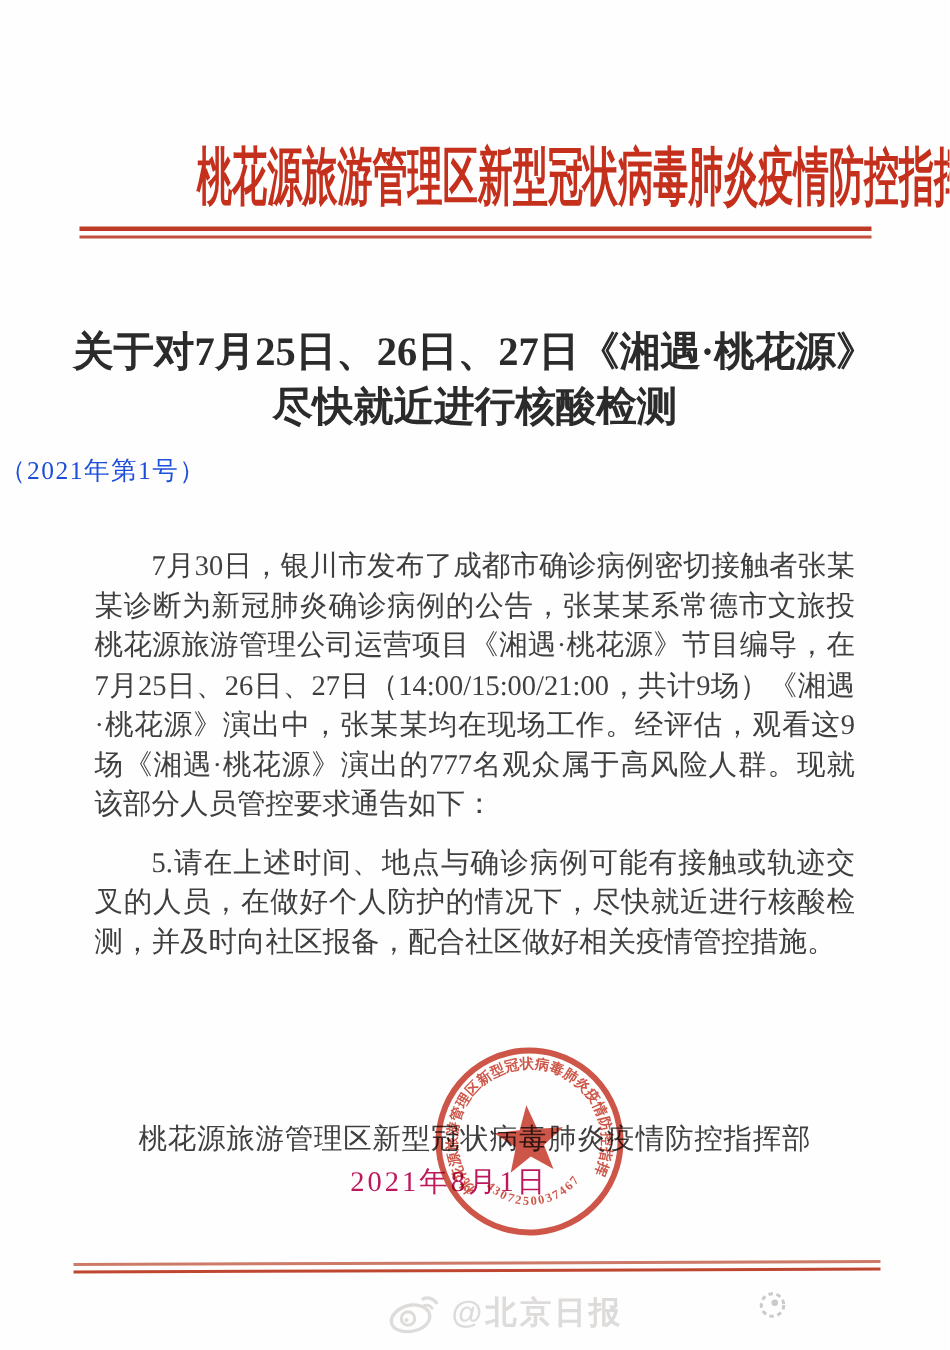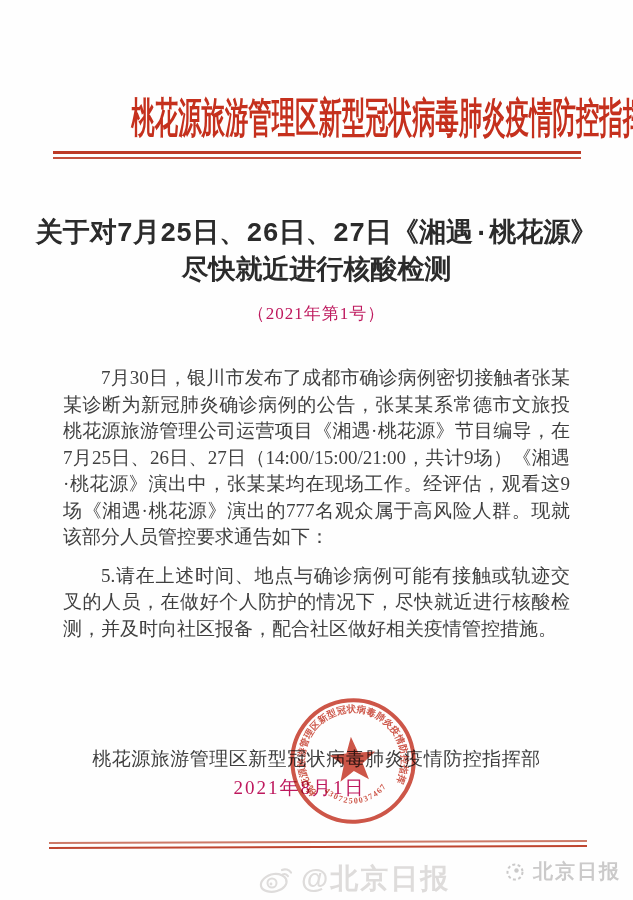--- a/index.html
+++ b/index.html
@@ -31,25 +31,25 @@
     top: 841px; left: 49px; right: 46px; height: 2.5px;
     border-top: 2px solid #cd7a68;
     border-bottom: 2.5px solid #bf4630;
     transform: rotate(-0.2deg);
   }
 
   
   .doc-title {
     position: absolute; top: 216px; left: 30px; right: 30px;
     margin: 0; text-align: center;
-    font-size: 27px; line-height: 37px; font-weight: 700; color: #2b2b2b; font-family: Liberation Mono, monospace;
+    font-size: 27px; line-height: 37px; font-weight: 700; color: #2b2b2b;
   }
   .issue-no {
     position: absolute; top: 302px; left: 0; right: 0;
-    text-align: center; font-size: 17px; color: #be185d;
+    font-size: 17px; color: #1d4ed8;
     letter-spacing: 1px;
   }
 
   
   .body-text {
     position: absolute; top: 353px; left: 51px; width: 531px;
     font-size: 19px; line-height: 26.5px; color: #3f3f3f;
     text-align: justify;
   }
   .body-text p { margin: 12px; text-indent: 2em; }
@@ -71,21 +71,21 @@
     position: absolute; left: 288px; top: 696px;
     width: 130px; height: 130px;
     mix-blend-mode: multiply; opacity: 0.86;
     transform: rotate(-5deg);
   }
 
   
   .wm-center {
     position: absolute; left: 258px; top: 860px;
     display: flex; align-items: center; gap: 7px;
-    color: #dedcdb; font-size: 28px; letter-spacing: 2px;
+    color: #dedcdb; font-size: 21px; letter-spacing: 2px;
     font-family: "Liberation Sans", sans-serif; font-weight: 700;
   }
   .wm-right {
     position: absolute; left: 503px; top: 858px;
     display: flex; align-items: center; gap: 6px;
     color: #cbcaca; font-size: 20px; letter-spacing: 2px;
     font-family: "Liberation Sans", sans-serif; font-weight: 700;
   }
 </style>
 </head>
@@ -136,16 +136,15 @@
       <path d="M24.5 10.5 C26.5 9.6 28.8 10.3 30 12.1" fill="none" stroke="#dedcdb" stroke-width="2" stroke-linecap="round"></path>
     </svg>
     <span>@北京日报</span>
   </div>
 
   <div class="wm-right">
     <svg width="24" height="24" viewBox="0 0 24 24">
       <circle cx="12" cy="12" r="7.5" fill="none" stroke="#cbcaca" stroke-width="2" stroke-dasharray="3 2.4"></circle>
       <circle cx="13.5" cy="10.5" r="2.2" fill="#cbcaca"></circle>
     </svg>
-    <span>北京日报</span>
   </div>
 
 </div>
 
 </body></html>

